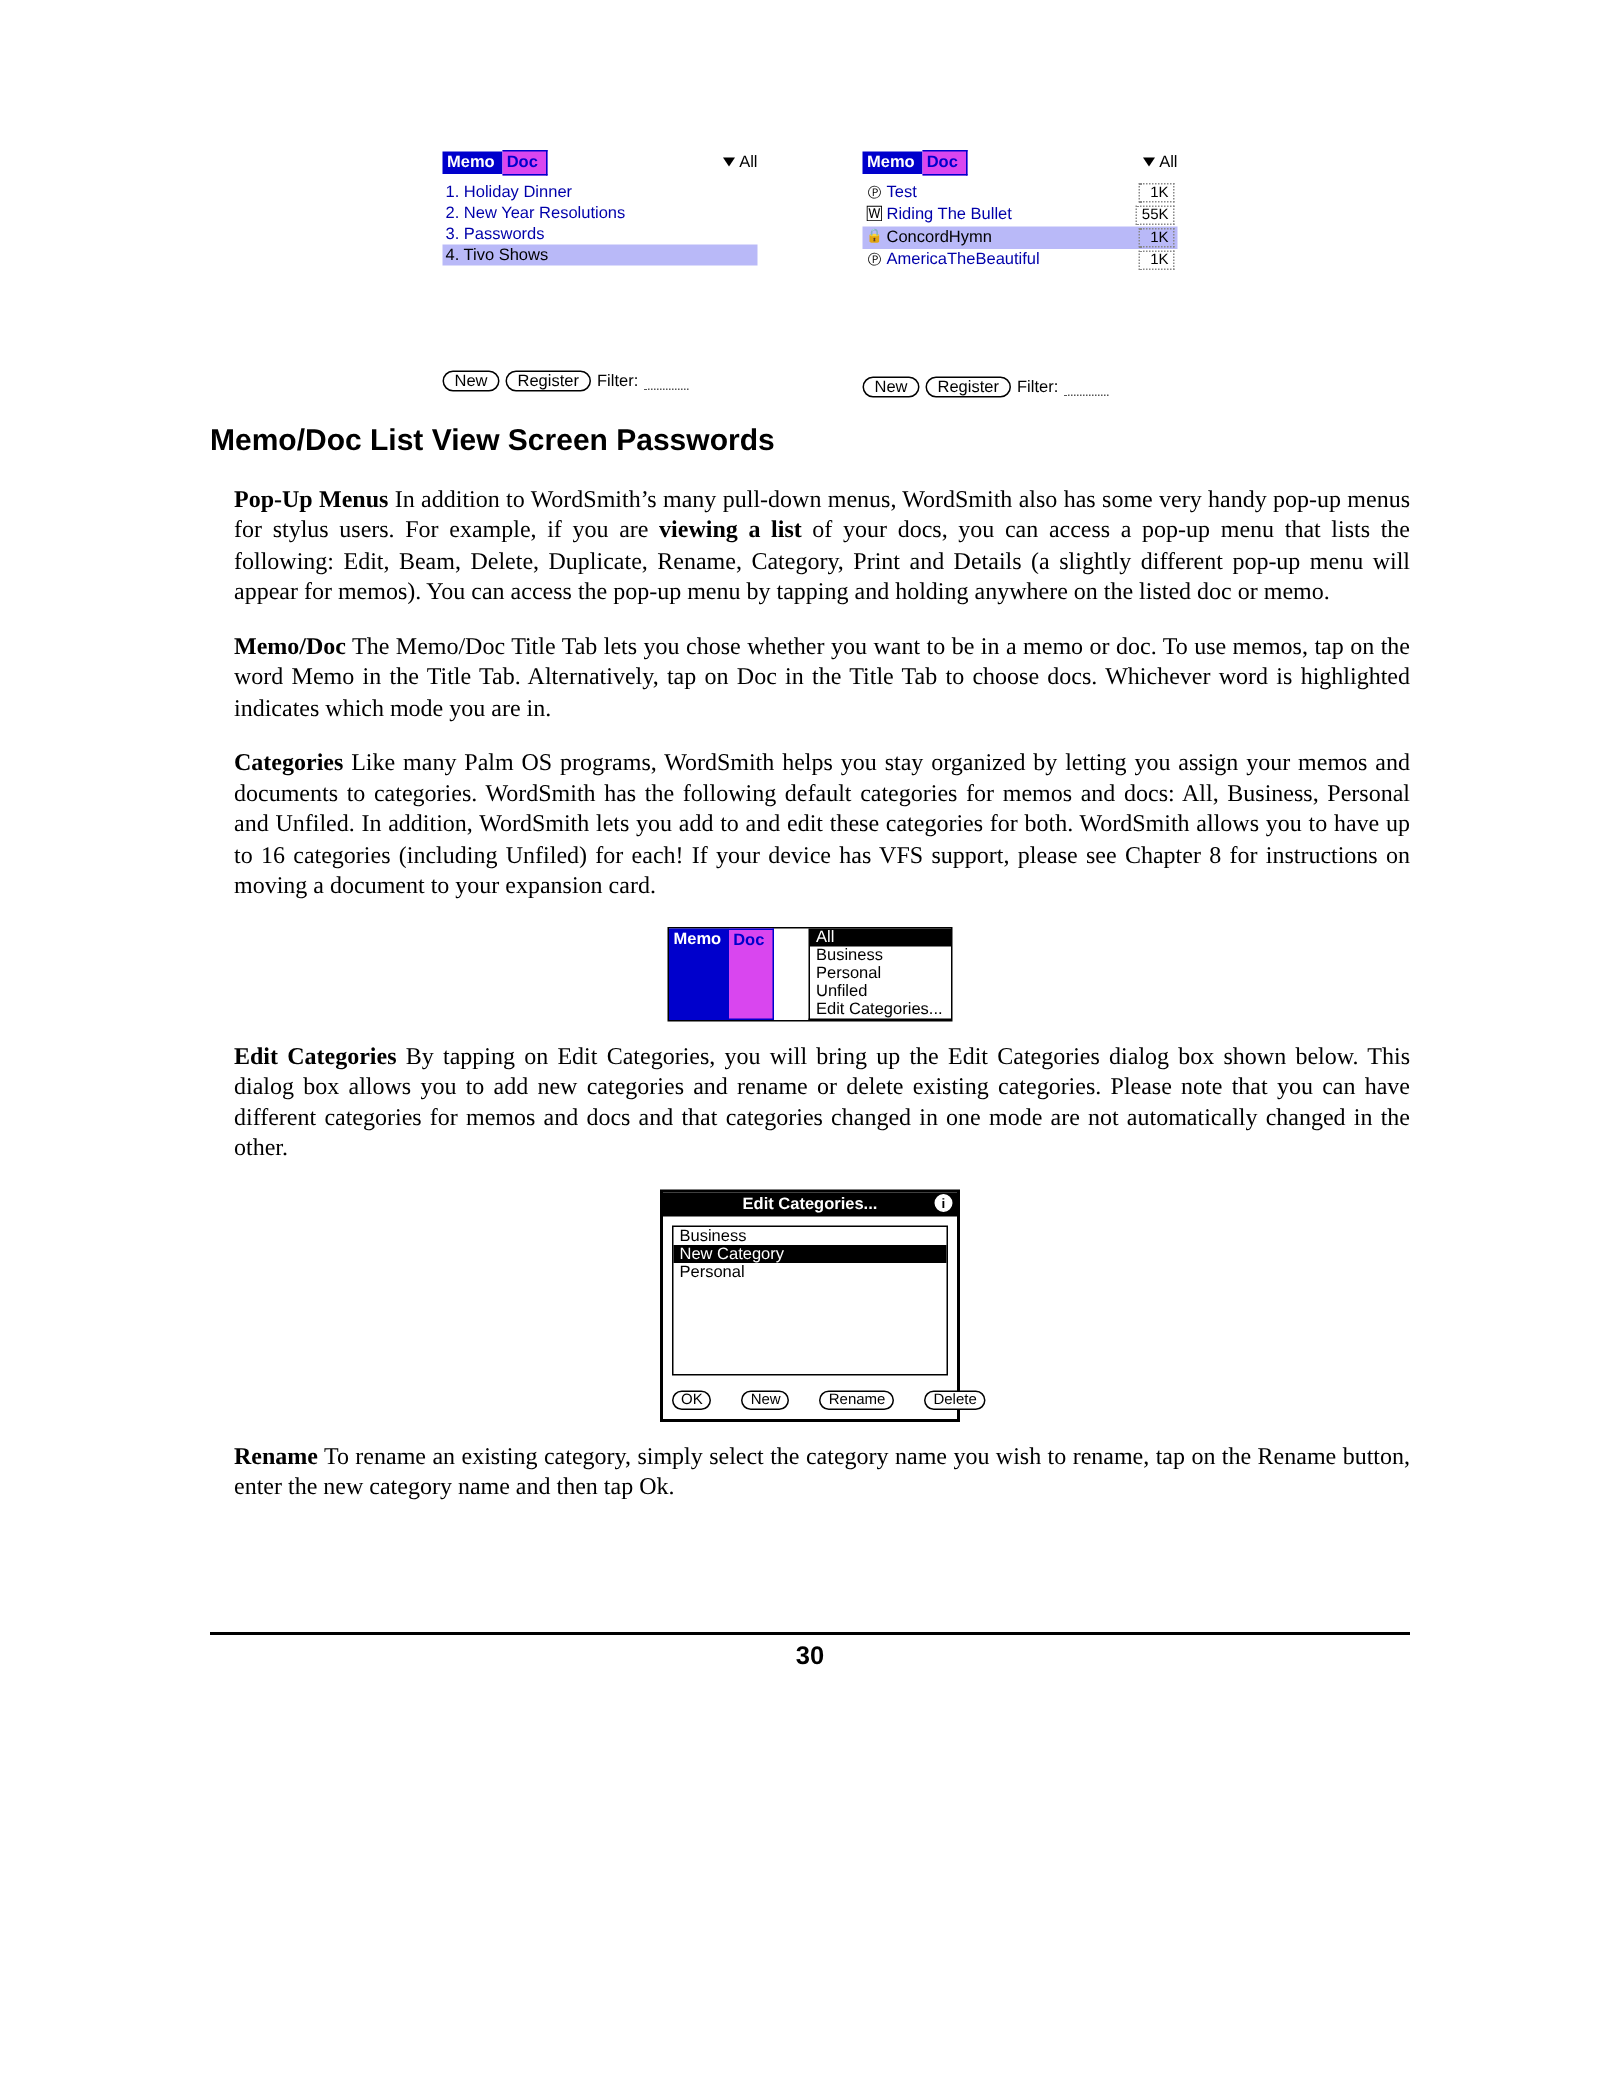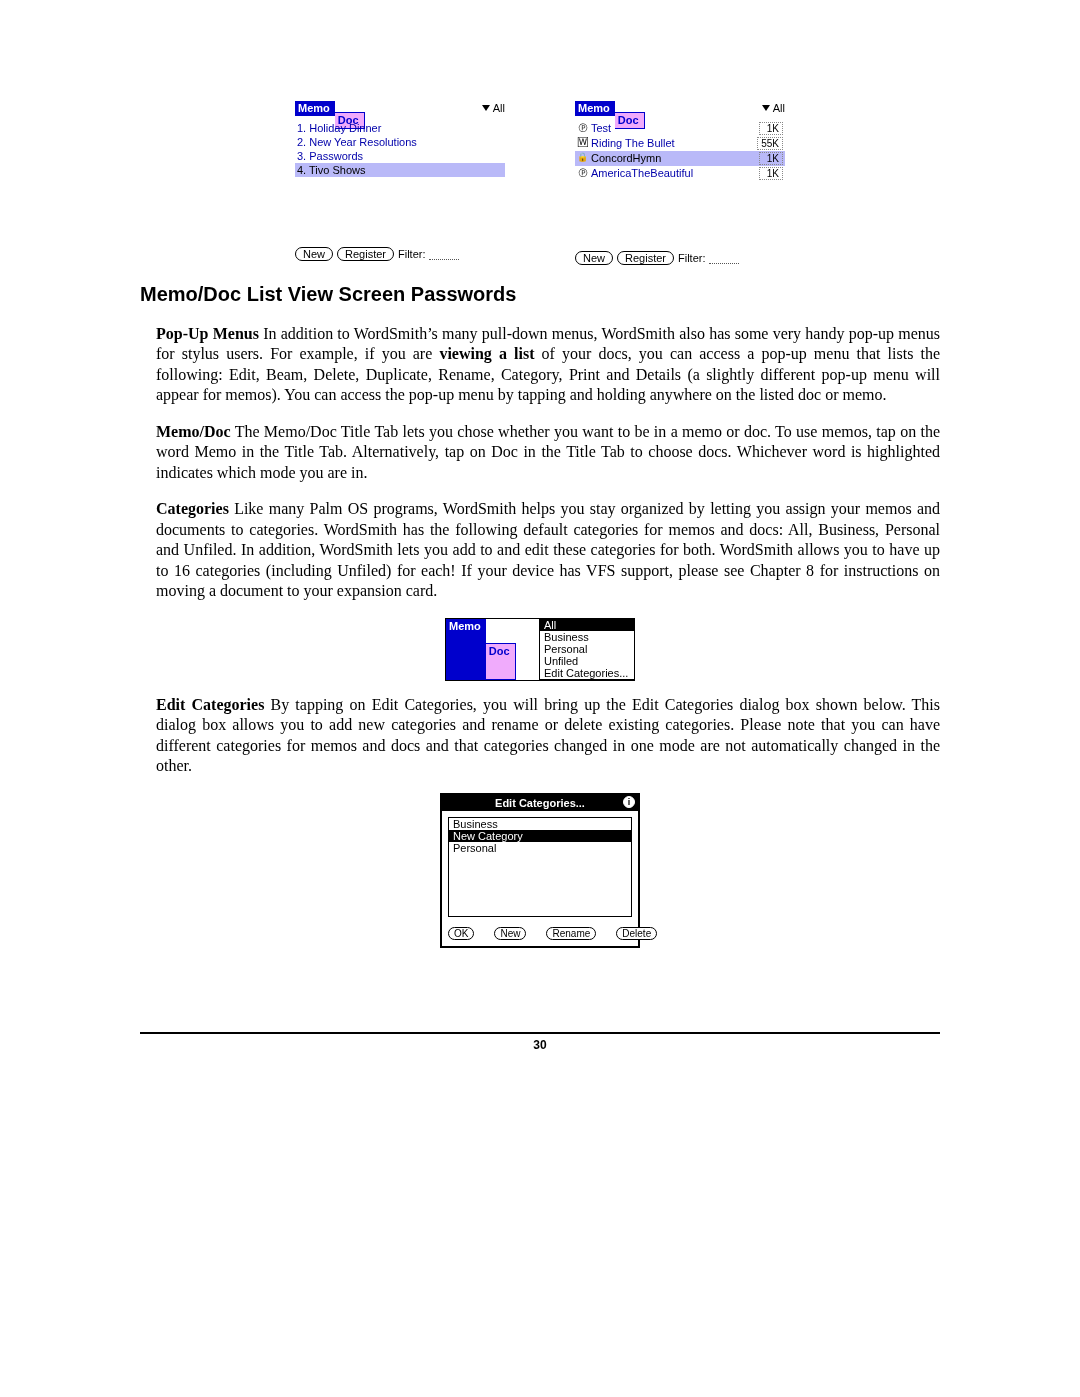--- a/index.html
+++ b/index.html
@@ -31,21 +31,21 @@
     height: 16px;
   }
   .tab {
     display: inline-block;
     padding: 1px 5px 1px 3px;
     font-weight: bold;
     font-size: 11px;
     line-height: 13px;
   }
   .tab-active { background: #0000cc; color: #fff; }
-  .tab-inactive { background: #f0abfc; color: #0000cc; border:1px solid #0000cc; border-left:none;margin-top:24px; }
+  .tab-inactive { background: #d946ef; color: #0000cc; border:1px solid #0000cc; border-left:none; }
   .cat-drop {
     margin-left: auto;
     display: flex;
     align-items: center;
     gap: 3px;
     font-size: 11px;
   }
   .tri-down {
     width:0; height:0;
     border-left:4px solid transparent;
@@ -170,21 +170,21 @@
   p.body .lead { font-weight: bold; }
   .indent { margin-left: 55px; margin-right:10px; }
   .indent2 { margin-left: 125px; margin-right:10px; }
 
   .footer {
     border-top: 2px solid #000;
     margin: 30px 140px 0 140px;
     text-align:center;
     font-family: Arial, sans-serif;
     font-weight:bold;
-    font-size:12px;
+    font-size:17px;
     padding-top:4px;
   }
 </style>
 </head>
 <body>
 
 <div class="page">
 
   <div class="screens-row">
 
@@ -303,18 +303,21 @@
     </div>
     <div class="btn-row">
       <span class="pill">OK</span>
       <span class="pill">New</span>
       <span class="pill">Rename</span>
       <span class="pill">Delete</span>
     </div>
   </div>
 
 
+  <p class="body indent2">
+    <span class="lead">Rename</span><span> To rename an existing category, simply select the category name you wish to rename, tap on the Rename button, enter the new category name and then tap Ok.</span>
+  </p>
 
 </div>
 
 <div class="footer">
   <span>30</span>
 </div>
 
 </body></html>

